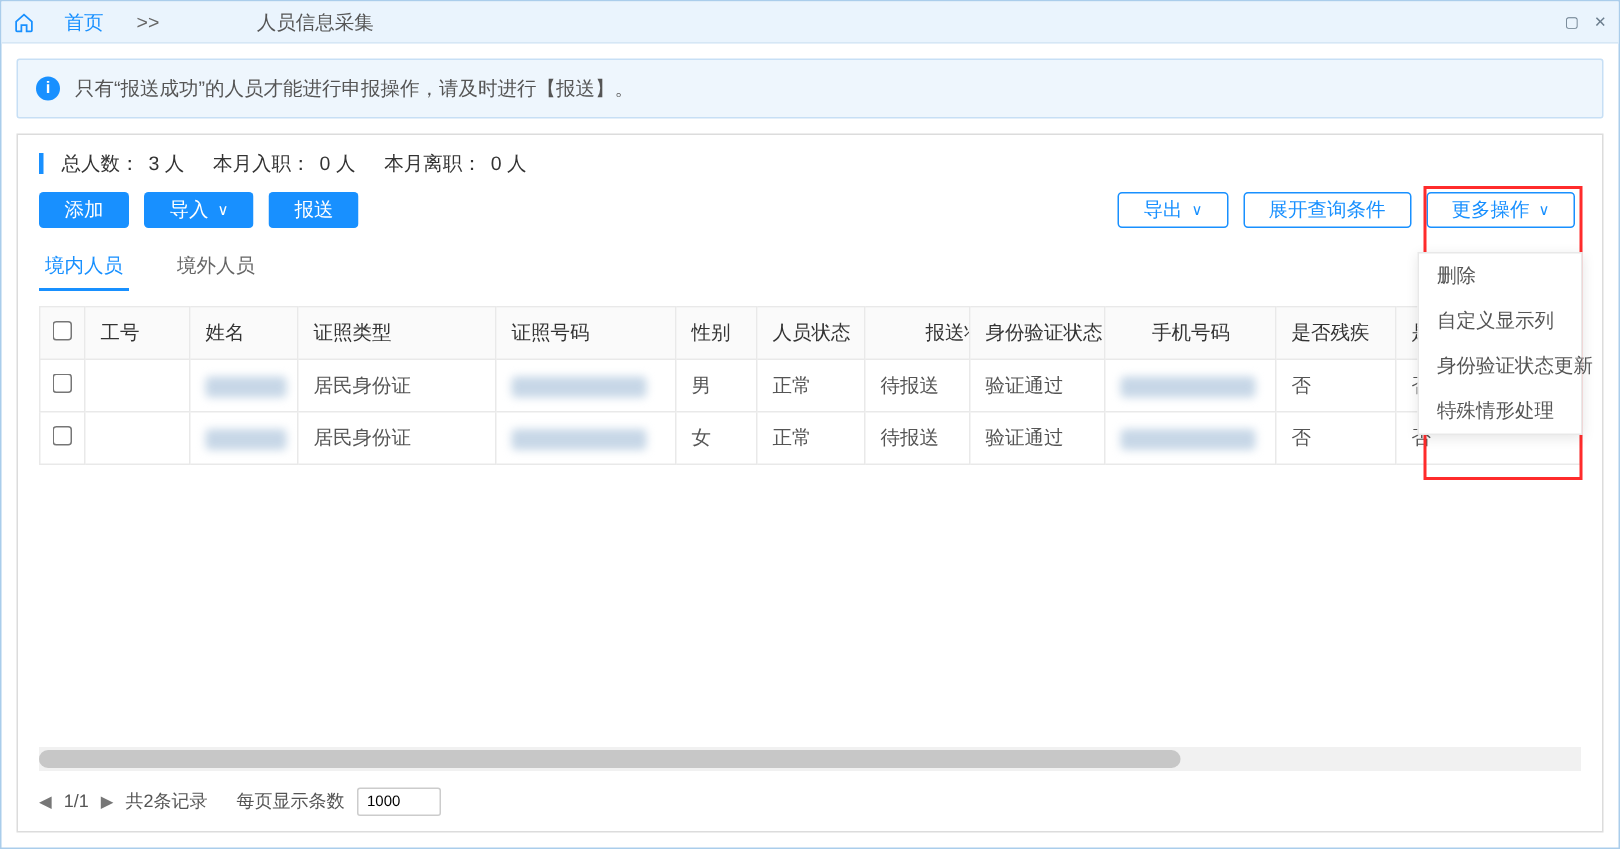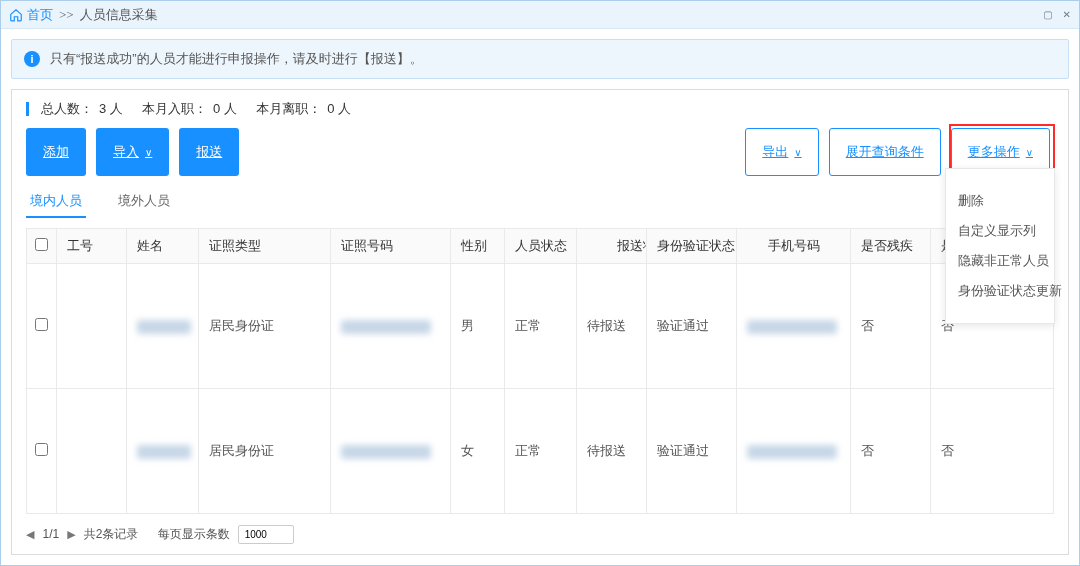--- a/index.html
+++ b/index.html
@@ -19,26 +19,26 @@
       display: flex; flex-direction: column;
     }
     .header {
       height: 28px;
       background: #eaf4fd;
       display: flex; align-items: center;
       padding: 0 8px;
       border-bottom: 1px solid #d6e7f5;
       justify-content: space-between;
     }
-    .breadcrumb { display: flex; align-items: center; gap: 4px; font-family: Liberation Serif, serif; }
+    .breadcrumb { display: flex; align-items: center; gap: 20px; }
     .home-icon { width: 14px; height: 14px; display: inline-flex; }
     .home-icon svg { width: 14px; height: 14px; }
     .breadcrumb a { color: #1890ff; text-decoration: none; }
     .breadcrumb .sep { color: #666; margin: 0 2px; }
-    .breadcrumb .current { color: #555; }
+    .breadcrumb .current { color: #555; margin-left: 43px; }
     .win-ctrl { display: flex; gap: 10px; color: #6b7d8d; font-size: 10px; }
     .inner {
       flex: 1; padding: 10px; display: flex; flex-direction: column; gap: 10px;
     }
     .alert {
       background: #eef6fd;
       border: 1px solid #c7dff5;
       padding: 10px 12px;
       display: flex; align-items: center; gap: 10px;
       border-radius: 2px;
@@ -63,26 +63,25 @@
       font-size: 13px; color: #333;
     }
     .stat-sep { width: 3px; height: 14px; background: #1890ff; margin-right: 6px; }
     .toolbar {
       padding: 4px 14px 10px;
       display: flex; align-items: center; gap: 10px;
       position: relative;
     }
     .btn {
       display: inline-flex; align-items: center; gap: 4px;
-      padding: 14px 16px;
+      padding: 2px 16px;
       border-radius: 3px;
       font-size: 13px;
       cursor: pointer;
       border: 1px solid transparent;
-      text-decoration: underline;
     }
     .btn-primary { background: #1890ff; color: #fff; }
     .btn-outline { background: #fff; color: #1890ff; border-color: #1890ff; }
     .btn-outline-orange { background: #fff; color: #ff7a2d; border-color: #ff7a2d; }
     .chevron-down { font-size: 10px; margin-left: 2px; }
     .spacer { flex: 1; }
     .more-wrap { position: relative; margin-right: 4px; }
     .more-highlight {
       position: absolute;
       top: -4px; right: -5px;
@@ -91,21 +90,21 @@
       pointer-events: none;
     }
     .dropdown {
       position: absolute;
       top: 40px; right: -5px;
       width: 110px;
       background: #fff;
       border: 1px solid #e8e8e8;
       box-shadow: 0 2px 8px rgba(0,0,0,0.1);
       z-index: 100;
-      padding: 17px 0;
+      padding: 0 0;
     }
     .dropdown-item {
       padding: 6px 12px;
       font-size: 13px;
       color: #555;
       cursor: pointer;
       white-space: nowrap;
     }
     .tabs {
       display: flex; gap: 4px;
@@ -114,21 +113,21 @@
     }
     .tab {
       padding: 6px 4px;
       font-size: 13px;
       color: #666;
       cursor: pointer;
       border-bottom: 2px solid transparent;
       margin-right: 24px;
     }
     .tab.active { color: #1890ff; border-bottom-color: #1890ff; }
-    .table-wrap { padding: 6px 14px 0; flex: 1; display: flex; flex-direction: row; min-height: 0; }
+    .table-wrap { padding: 6px 14px 0; flex: 1; display: flex; flex-direction: column; min-height: 0; }
     table { width: 100%; border-collapse: collapse; table-layout: fixed; }
     th, td {
       border: 1px solid #e9e9e9;
       padding: 8px 10px;
       font-size: 13px;
       text-align: left;
       color: #555;
       white-space: nowrap;
       overflow: hidden;
     }
@@ -234,22 +233,22 @@
         <span class="btn btn-outline">展开查询条件</span>
         <span class="more-wrap">
           <span class="btn btn-outline">
             <span>更多操作</span>
             <span class="chevron-down">∨</span>
           </span>
           <div class="more-highlight"></div>
           <div class="dropdown">
             <div class="dropdown-item">删除</div>
             <div class="dropdown-item">自定义显示列</div>
-            <div class="dropdown-item">隐藏非正常人员</div>
             <div class="dropdown-item">身份验证状态更新</div>
+            <div class="dropdown-item">特殊情形处理</div>
           </div>
         </span>
       </div>
 
       <div class="tabs">
         <div class="tab active">境内人员</div>
         <div class="tab">境外人员</div>
       </div>
 
       <div class="table-wrap">

